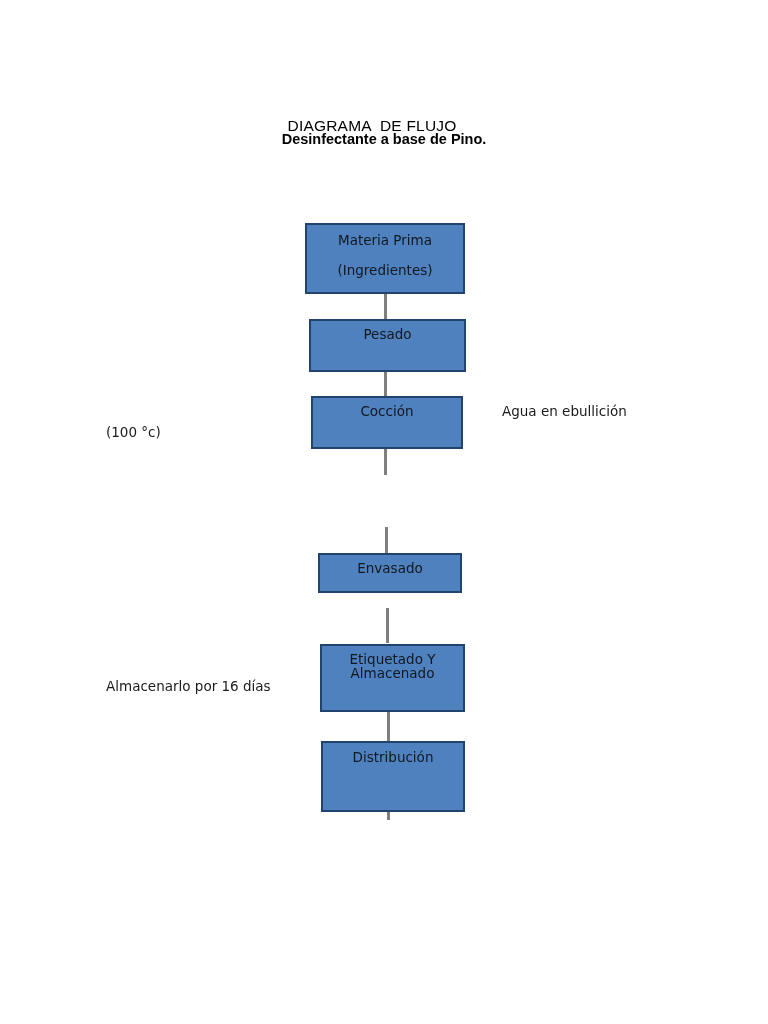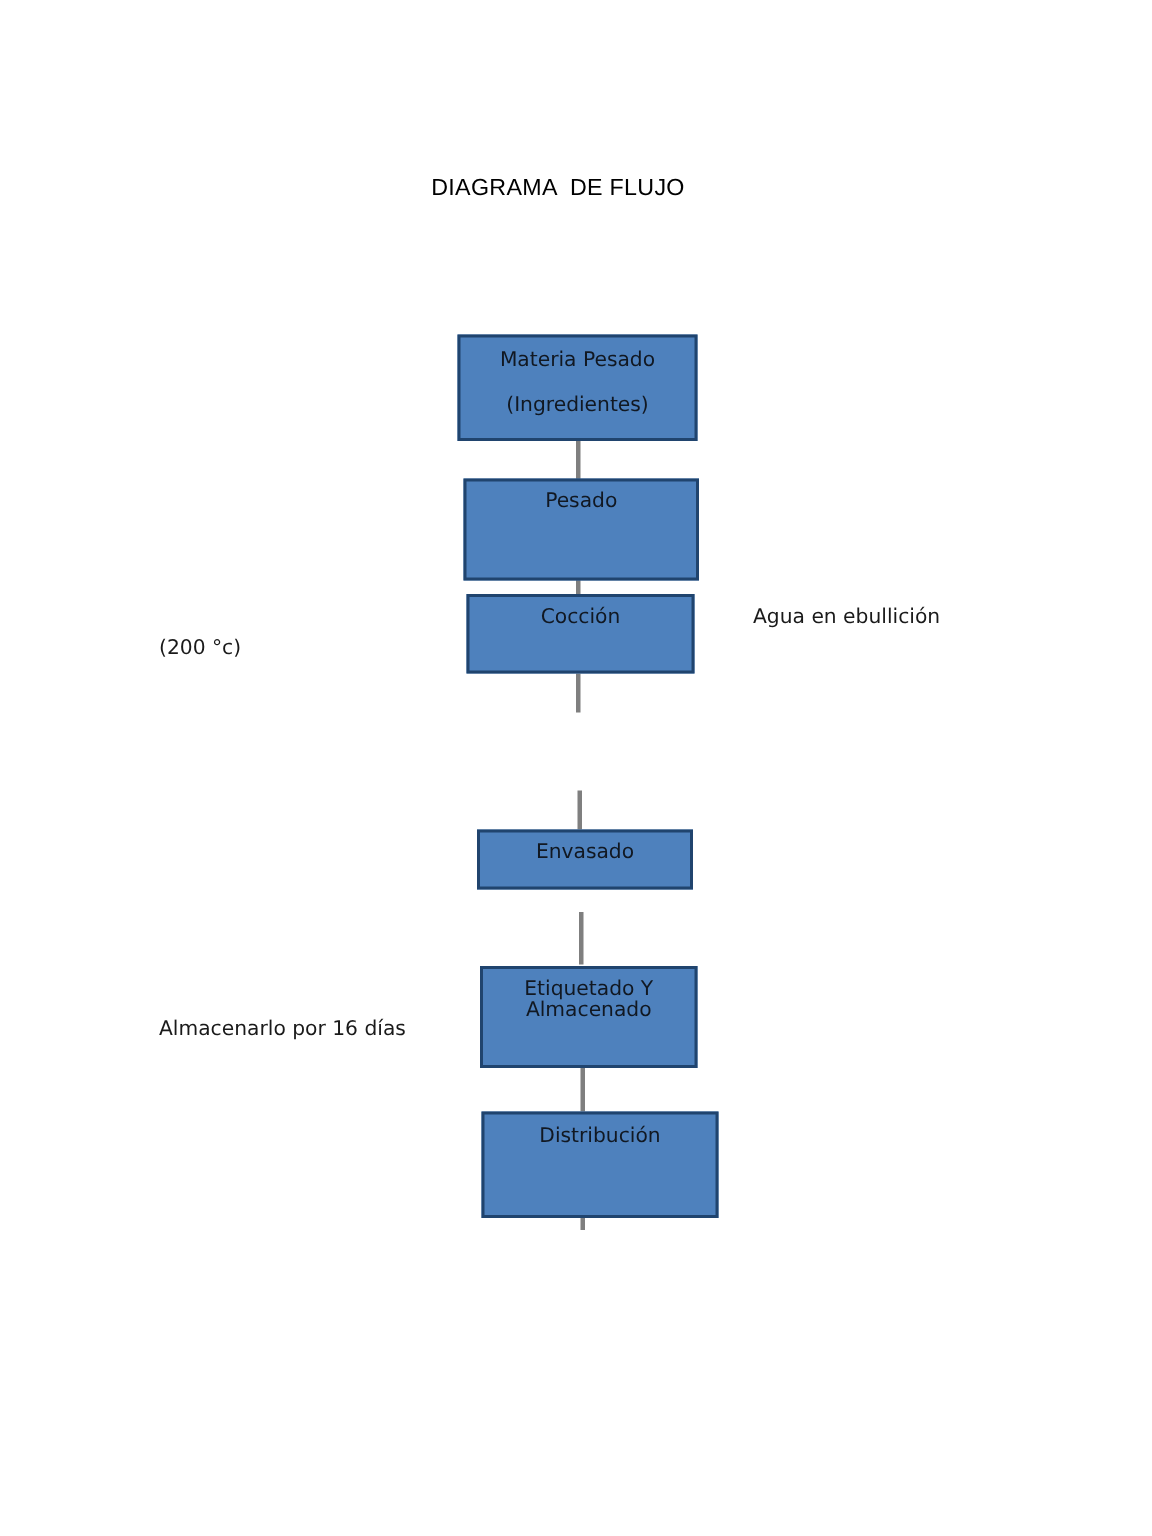--- a/index.html
+++ b/index.html
@@ -85,55 +85,56 @@
     color: #1a1a1a;
     white-space: nowrap;
   }
 </style>
 </head>
 <body>
 
 <div class="page">
 
   <div class="title-main">DIAGRAMA  DE FLUJO</div>
+  <div class="title-sub">Desinfectante a base de Pino.</div>
 
   <div class="connector" style="left:384px; top:292px; height:28px;"></div>
   <div class="connector" style="left:384px; top:371px; height:27px;"></div>
   <div class="connector" style="left:384px; top:449px; height:26px;"></div>
   <div class="connector" style="left:385px; top:527px; height:26px;"></div>
   <div class="connector" style="left:386px; top:608px; height:35px;"></div>
   <div class="connector" style="left:387px; top:712px; height:29px;"></div>
   <div class="connector" style="left:387px; top:811px; height:9px;"></div>
 
   <div class="flow-box" style="left:305px; top:223px; width:160px; height:71px; justify-content:flex-start; padding-top:8px;">
-    <span class="box-line">Materia Pesado</span>
+    <span class="box-line">Materia Prima</span>
     <span class="box-line" style="margin-top:16px;">(Ingredientes)</span>
   </div>
 
-  <div class="flow-box" style="left:309px; top:319px; width:157px; height:68px; justify-content:flex-start; padding-top:6px;">
+  <div class="flow-box" style="left:309px; top:319px; width:157px; height:53px; justify-content:flex-start; padding-top:6px;">
     <span class="box-line">Pesado</span>
   </div>
 
   <div class="flow-box" style="left:311px; top:396px; width:152px; height:53px; justify-content:flex-start; padding-top:6px;">
     <span class="box-line">Cocción</span>
   </div>
 
 
   <div class="flow-box" style="left:318px; top:553px; width:144px; height:40px; justify-content:flex-start; padding-top:6px;">
     <span class="box-line">Envasado</span>
   </div>
 
   <div class="flow-box" style="left:320px; top:644px; width:145px; height:68px; justify-content:flex-start; padding-top:6px;">
     <span class="box-line">Etiquetado Y</span>
     <span class="box-line" style="margin-top:0;">Almacenado</span>
   </div>
 
-  <div class="flow-box" style="left:321px; top:741px; width:158px; height:71px; justify-content:flex-start; padding-top:7px;">
+  <div class="flow-box" style="left:321px; top:741px; width:144px; height:71px; justify-content:flex-start; padding-top:7px;">
     <span class="box-line">Distribución</span>
   </div>
 
-  <div class="side-note" style="left:106px; top:424px;">(200 °c)</div>
+  <div class="side-note" style="left:106px; top:424px;">(100 °c)</div>
 
   <div class="side-note" style="left:502px; top:403px;">Agua en ebullición</div>
 
   <div class="side-note" style="left:106px; top:678px;">Almacenarlo por 16 días</div>
 
 </div>
 
 </body></html>

